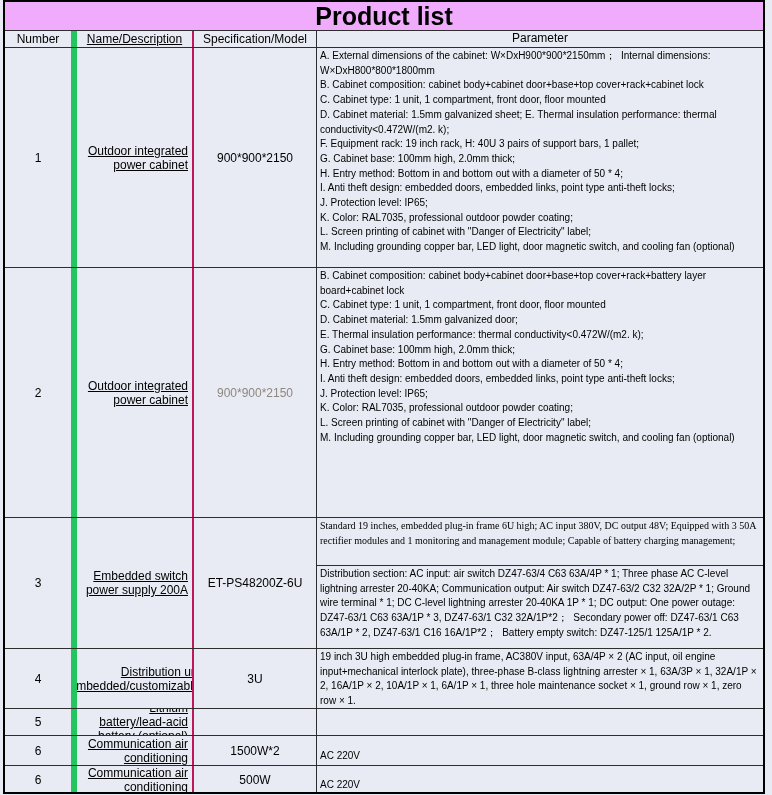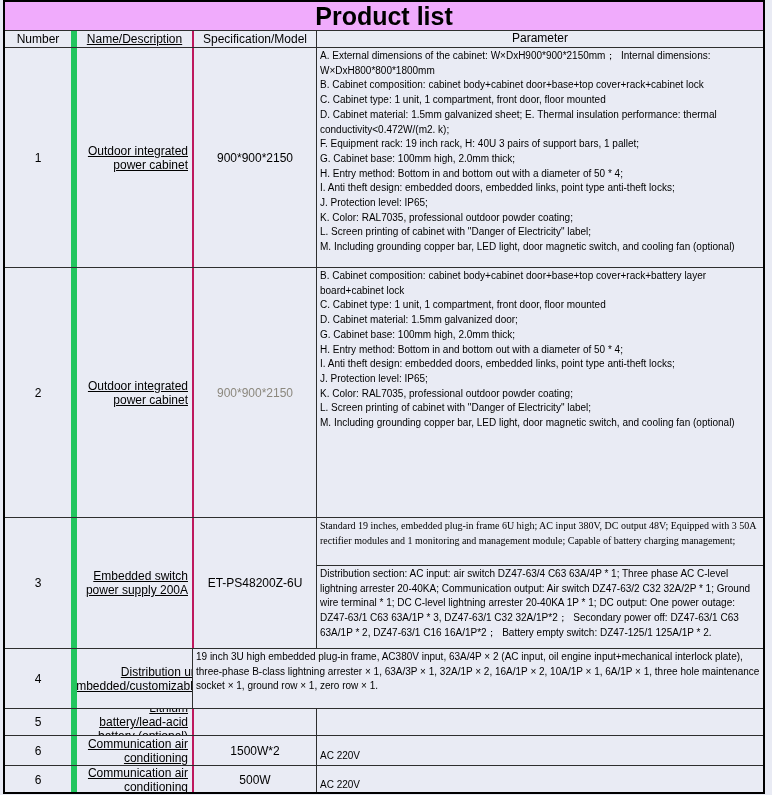--- a/index.html
+++ b/index.html
@@ -95,20 +95,21 @@
       </div>
       <div class="trow" style="height: 250px;">
         <div class="cell c-num center">2</div>
         <div class="cell c-name center">Outdoor integrated power cabinet</div>
         <div class="cell c-spec center muted">900*900*2150</div>
         <div class="cell c-param">
           <div class="pblock grow">
             <div class="pline">B. Cabinet composition: cabinet body+cabinet door+base+top cover+rack+battery layer board+cabinet lock</div>
             <div class="pline">C. Cabinet type: 1 unit, 1 compartment, front door, floor mounted</div>
             <div class="pline">D. Cabinet material: 1.5mm galvanized door;</div>
+            <div class="pline">E. Thermal insulation performance: thermal conductivity&lt;0.472W/(m2. k);</div>
             <div class="pline">G. Cabinet base: 100mm high, 2.0mm thick;</div>
             <div class="pline">H. Entry method: Bottom in and bottom out with a diameter of 50 * 4;</div>
             <div class="pline">I. Anti theft design: embedded doors, embedded links, point type anti-theft locks;</div>
             <div class="pline">J. Protection level: IP65;</div>
             <div class="pline">K. Color: RAL7035, professional outdoor powder coating;</div>
             <div class="pline">L. Screen printing of cabinet with "Danger of Electricity" label;</div>
             <div class="pline">M. Including grounding copper bar, LED light, door magnetic switch, and cooling fan (optional)</div>
           </div>
         </div>
       </div>
@@ -121,20 +122,21 @@
             <div class="pline">Standard 19 inches, embedded plug-in frame 6U high; AC input 380V, DC output 48V; Equipped with 3 50A rectifier modules and 1 monitoring and management module; Capable of battery charging management;</div>
           </div>
           <div class="pblock grow">
             <div class="pline">Distribution section: AC input: air switch DZ47-63/4 C63 63A/4P * 1; Three phase AC C-level lightning arrester 20-40KA; Communication output: Air switch DZ47-63/2 C32 32A/2P * 1; Ground wire terminal * 1; DC C-level lightning arrester 20-40KA 1P * 1; DC output: One power outage: DZ47-63/1 C63 63A/1P * 3, DZ47-63/1 C32 32A/1P*2；  Secondary power off: DZ47-63/1 C63 63A/1P * 2, DZ47-63/1 C16 16A/1P*2；  Battery empty switch: DZ47-125/1 125A/1P * 2.</div>
           </div>
         </div>
       </div>
       <div class="trow" style="height: 60px;">
         <div class="cell c-num center">4</div>
         <div class="cell c-name center">Distribution unit (embedded/customizable)</div>
+        <div class="cell c-spec center">3U</div>
         <div class="cell c-param">
           <div class="pblock grow">
             <div class="pline">19 inch 3U high embedded plug-in frame, AC380V input, 63A/4P × 2 (AC input, oil engine input+mechanical interlock plate), three-phase B-class lightning arrester × 1, 63A/3P × 1, 32A/1P × 2, 16A/1P × 2, 10A/1P × 1, 6A/1P × 1, three hole maintenance socket × 1, ground row × 1, zero row × 1.</div>
           </div>
         </div>
       </div>
       <div class="trow vcenter" style="height: 27px;">
         <div class="cell c-num center">5</div>
         <div class="cell c-name center">Lithium battery/lead-acid battery (optional)</div>
         <div class="cell c-spec center"></div>

